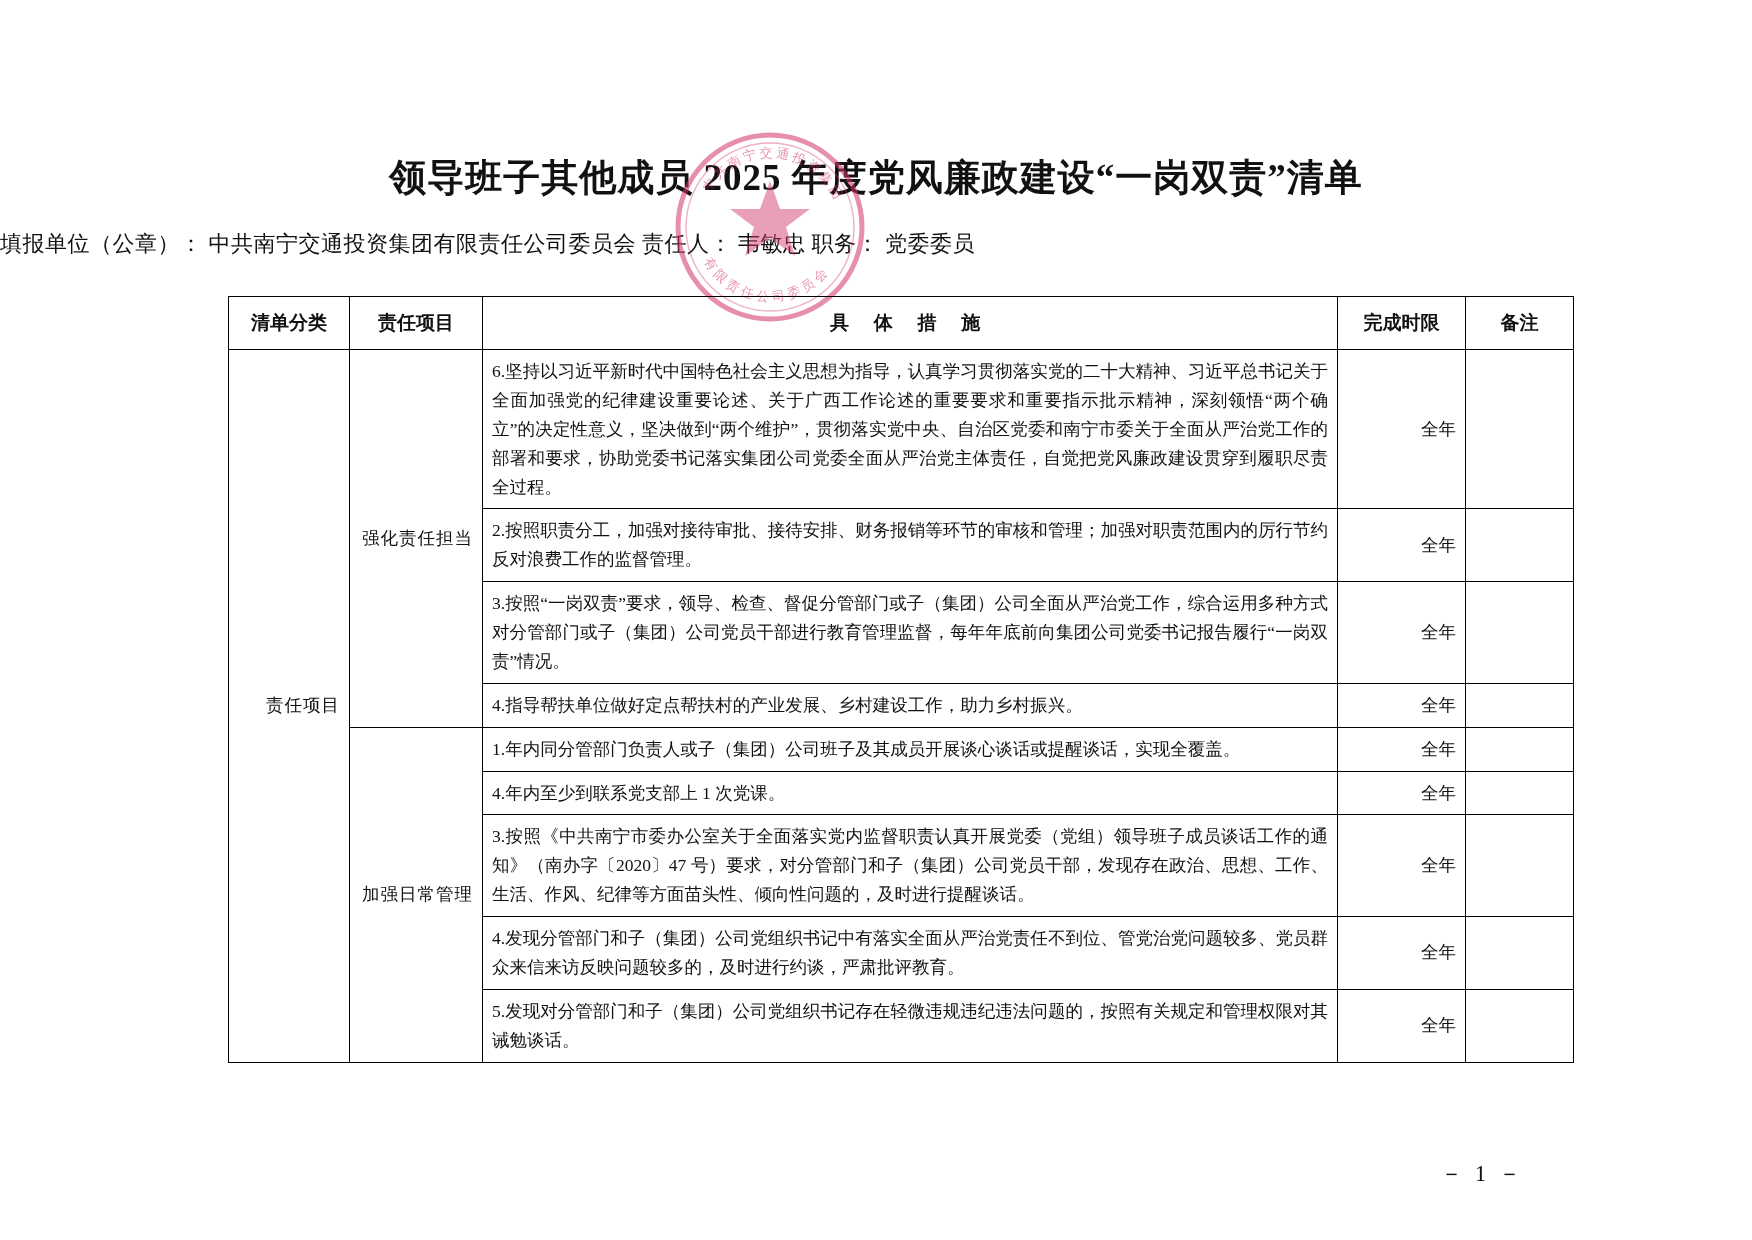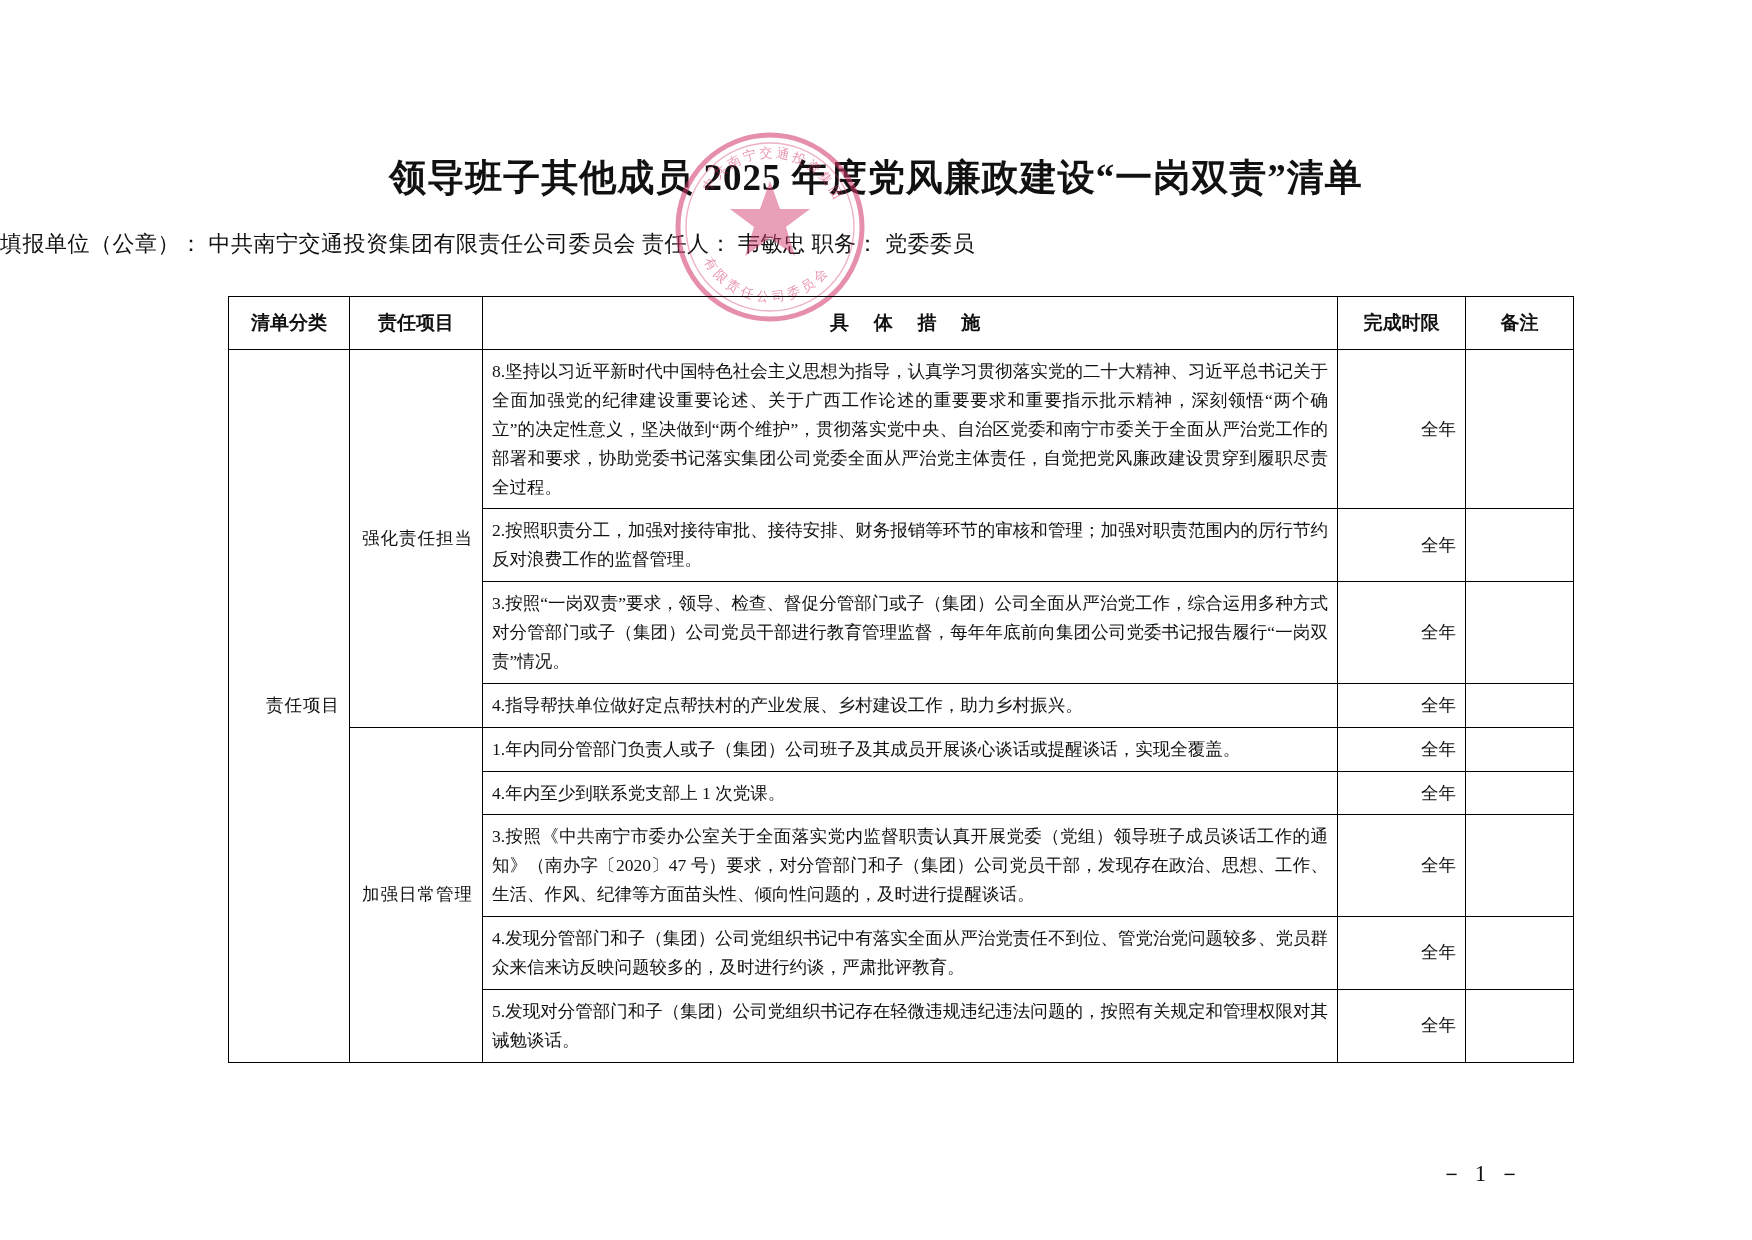--- a/index.html
+++ b/index.html
@@ -162,21 +162,21 @@
           <th class="col-measure measures-head">具 体 措 施</th>
           <th class="col-deadline">完成时限</th>
           <th class="col-remark">备注</th>
         </tr>
       </thead>
       <tbody>
 
         <tr>
           <td class="cat" rowspan="9"><span>责任项目</span></td>
           <td class="item" rowspan="4"><span>强化责任担当</span></td>
-          <td class="measure">8.坚持以习近平新时代中国特色社会主义思想为指导，认真学习贯彻落实党的二十大精神、习近平总书记关于全面加强党的纪律建设重要论述、关于广西工作论述的重要要求和重要指示批示精神，深刻领悟“两个确立”的决定性意义，坚决做到“两个维护”，贯彻落实党中央、自治区党委和南宁市委关于全面从严治党工作的部署和要求，协助党委书记落实集团公司党委全面从严治党主体责任，自觉把党风廉政建设贯穿到履职尽责全过程。</td>
+          <td class="measure">6.坚持以习近平新时代中国特色社会主义思想为指导，认真学习贯彻落实党的二十大精神、习近平总书记关于全面加强党的纪律建设重要论述、关于广西工作论述的重要要求和重要指示批示精神，深刻领悟“两个确立”的决定性意义，坚决做到“两个维护”，贯彻落实党中央、自治区党委和南宁市委关于全面从严治党工作的部署和要求，协助党委书记落实集团公司党委全面从严治党主体责任，自觉把党风廉政建设贯穿到履职尽责全过程。</td>
           <td class="deadline">全年</td>
           <td class="remark"></td>
         </tr>
         <tr>
           <td class="measure">2.按照职责分工，加强对接待审批、接待安排、财务报销等环节的审核和管理；加强对职责范围内的厉行节约反对浪费工作的监督管理。</td>
           <td class="deadline">全年</td>
           <td class="remark"></td>
         </tr>
         <tr>
           <td class="measure">3.按照“一岗双责”要求，领导、检查、督促分管部门或子（集团）公司全面从严治党工作，综合运用多种方式对分管部门或子（集团）公司党员干部进行教育管理监督，每年年底前向集团公司党委书记报告履行“一岗双责”情况。</td>

